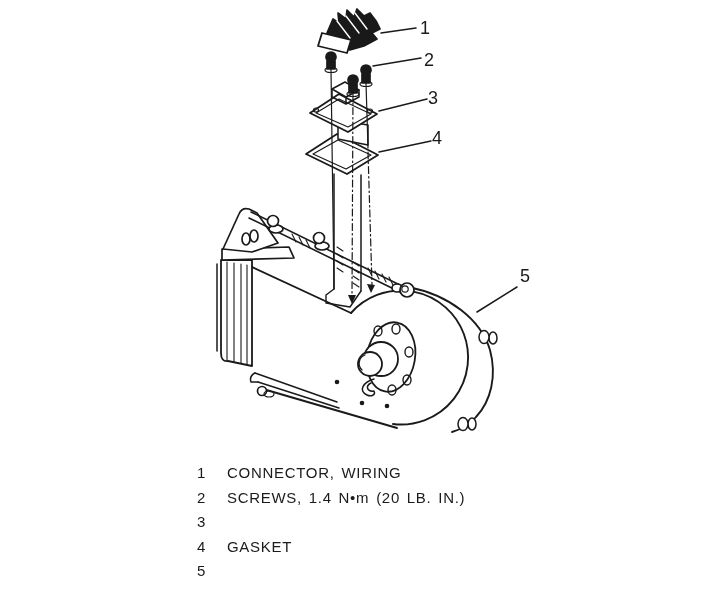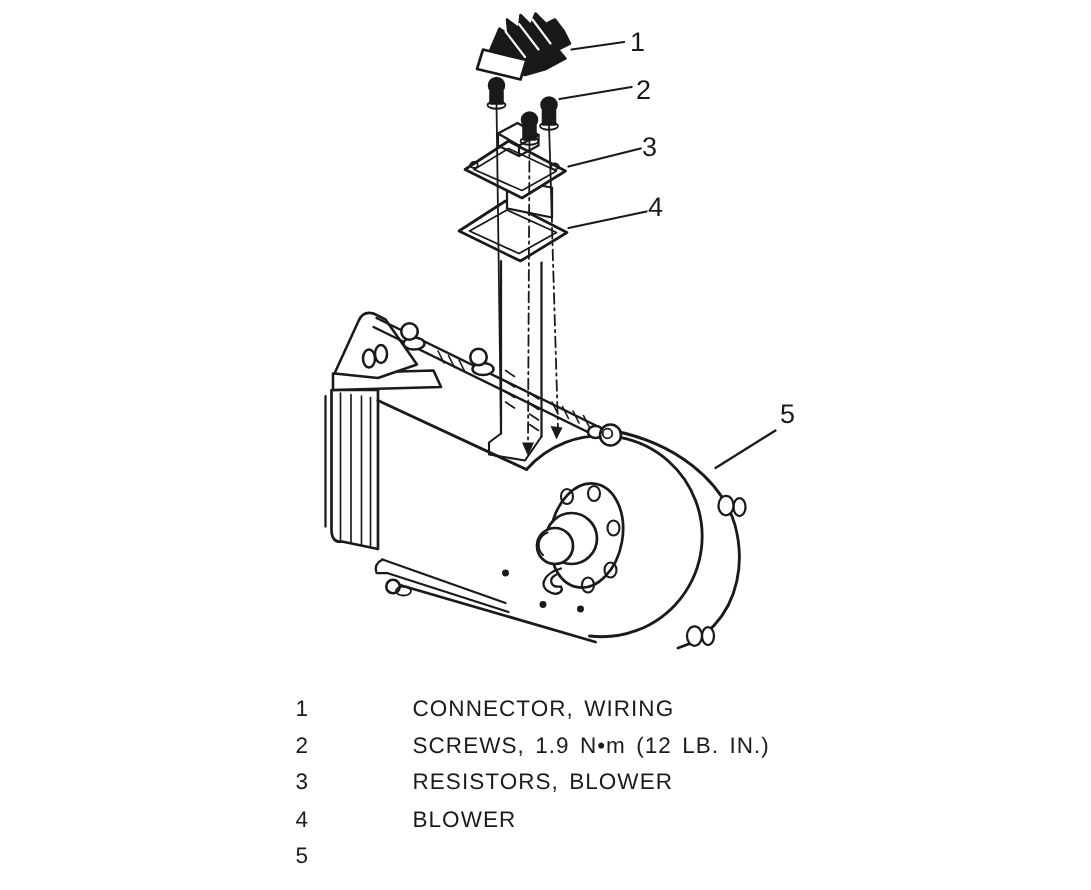--- a/index.html
+++ b/index.html
@@ -11,21 +11,21 @@
   .callout{
     position:absolute;font-size:18px;line-height:18px;color:#1a1a1a;
     font-family:"Liberation Sans",sans-serif;
   }
   .legend{
     position:absolute;left:197px;top:464px;
     font-size:15px;color:#1b1b1b;letter-spacing:.7px;word-spacing:2px;
   }
   .legend-row{display:flex;height:18px;margin-bottom:6.5px;white-space:nowrap;}
   .legend-num{flex:0 0 30px;width:30px;}
-  .legend-label{flex:1;margin-left:48px;}
+  .legend-label{flex:1;}
 </style>
 </head>
 <body>
 
 <div class="canvas">
 
   <svg class="diagram-svg" width="727" height="593" viewBox="0 0 727 593" fill="none" stroke="#1a1a1a" stroke-width="1.7" stroke-linecap="round" stroke-linejoin="round">
 
     <g>
 
@@ -158,27 +158,26 @@
   <div class="callout" style="left:432px;top:129px;">4</div>
   <div class="callout" style="left:520px;top:267px;">5</div>
 
   <div class="legend">
     <div class="legend-row">
       <span class="legend-num">1</span>
       <span class="legend-label">CONNECTOR, WIRING</span>
     </div>
     <div class="legend-row">
       <span class="legend-num">2</span>
-      <span class="legend-label">SCREWS, 1.9 N•m (12 LB. IN.)</span>
+      <span class="legend-label">SCREWS, 1.4 N•m (20 LB. IN.)</span>
     </div>
     <div class="legend-row">
       <span class="legend-num">3</span>
-      <span class="legend-label">RESISTORS, BLOWER</span>
     </div>
     <div class="legend-row">
       <span class="legend-num">4</span>
-      <span class="legend-label">BLOWER</span>
+      <span class="legend-label">GASKET</span>
     </div>
     <div class="legend-row">
       <span class="legend-num">5</span>
     </div>
   </div>
 </div>
 
 </body></html>

